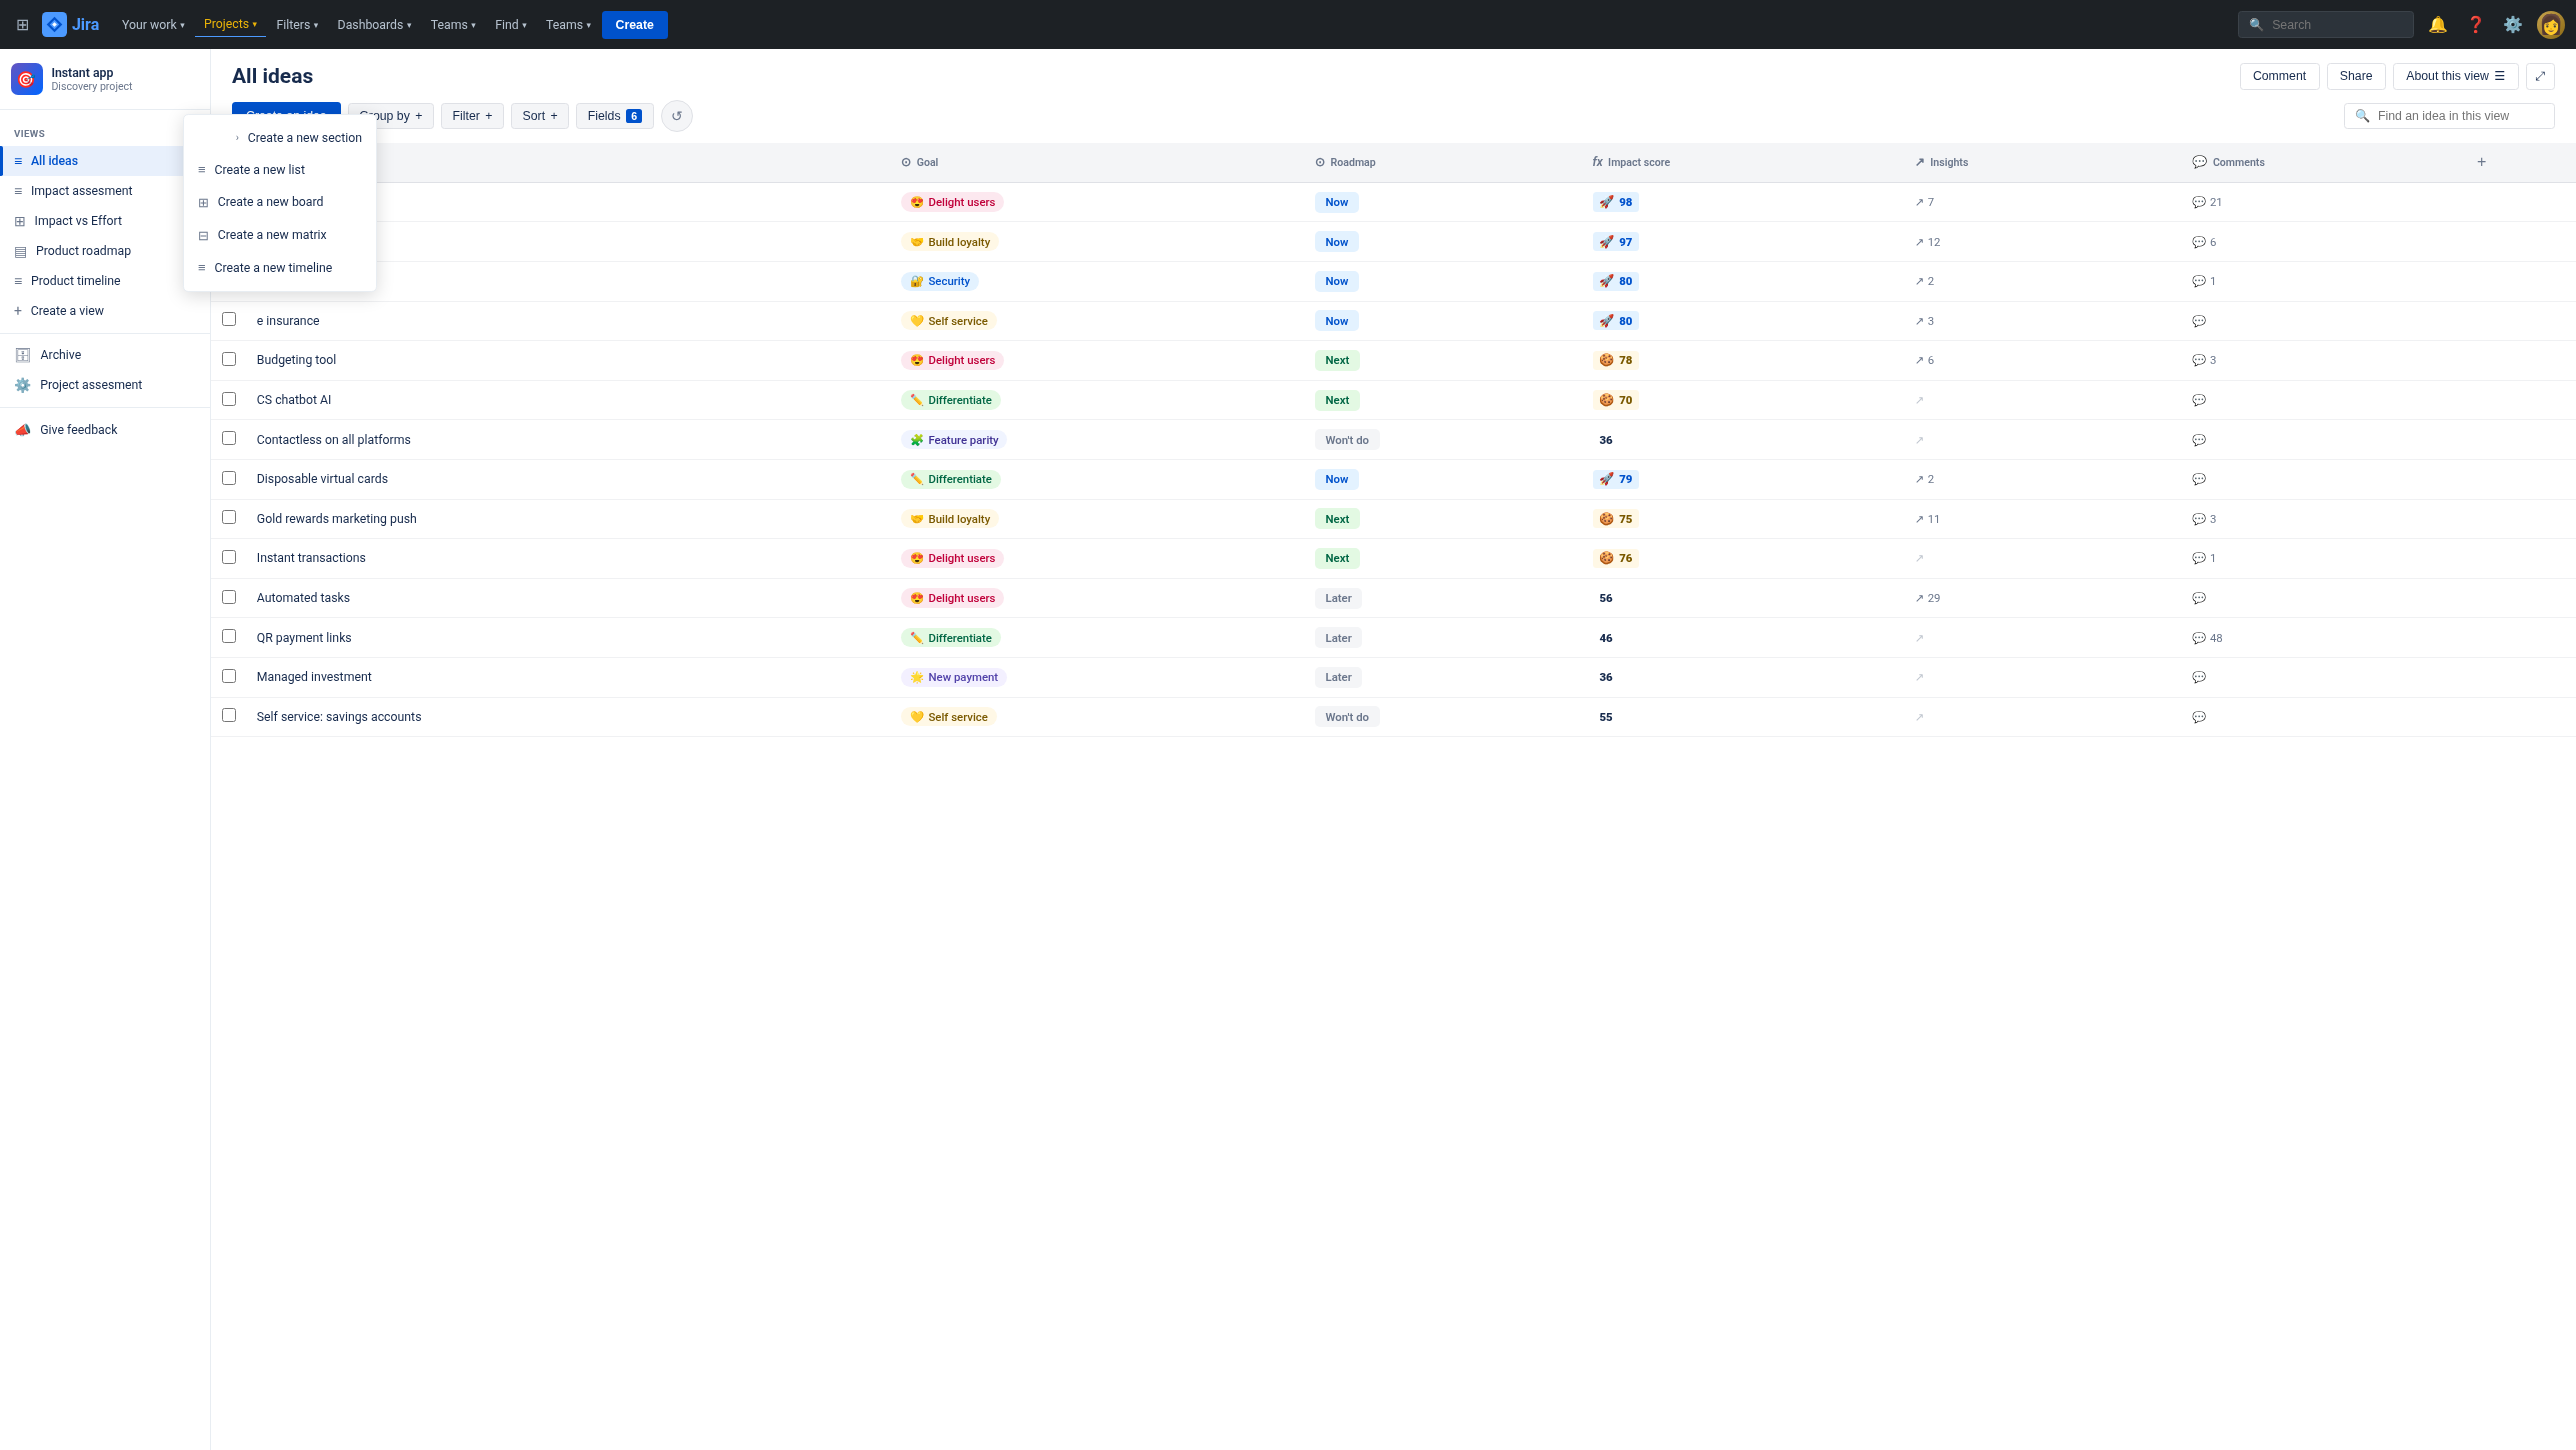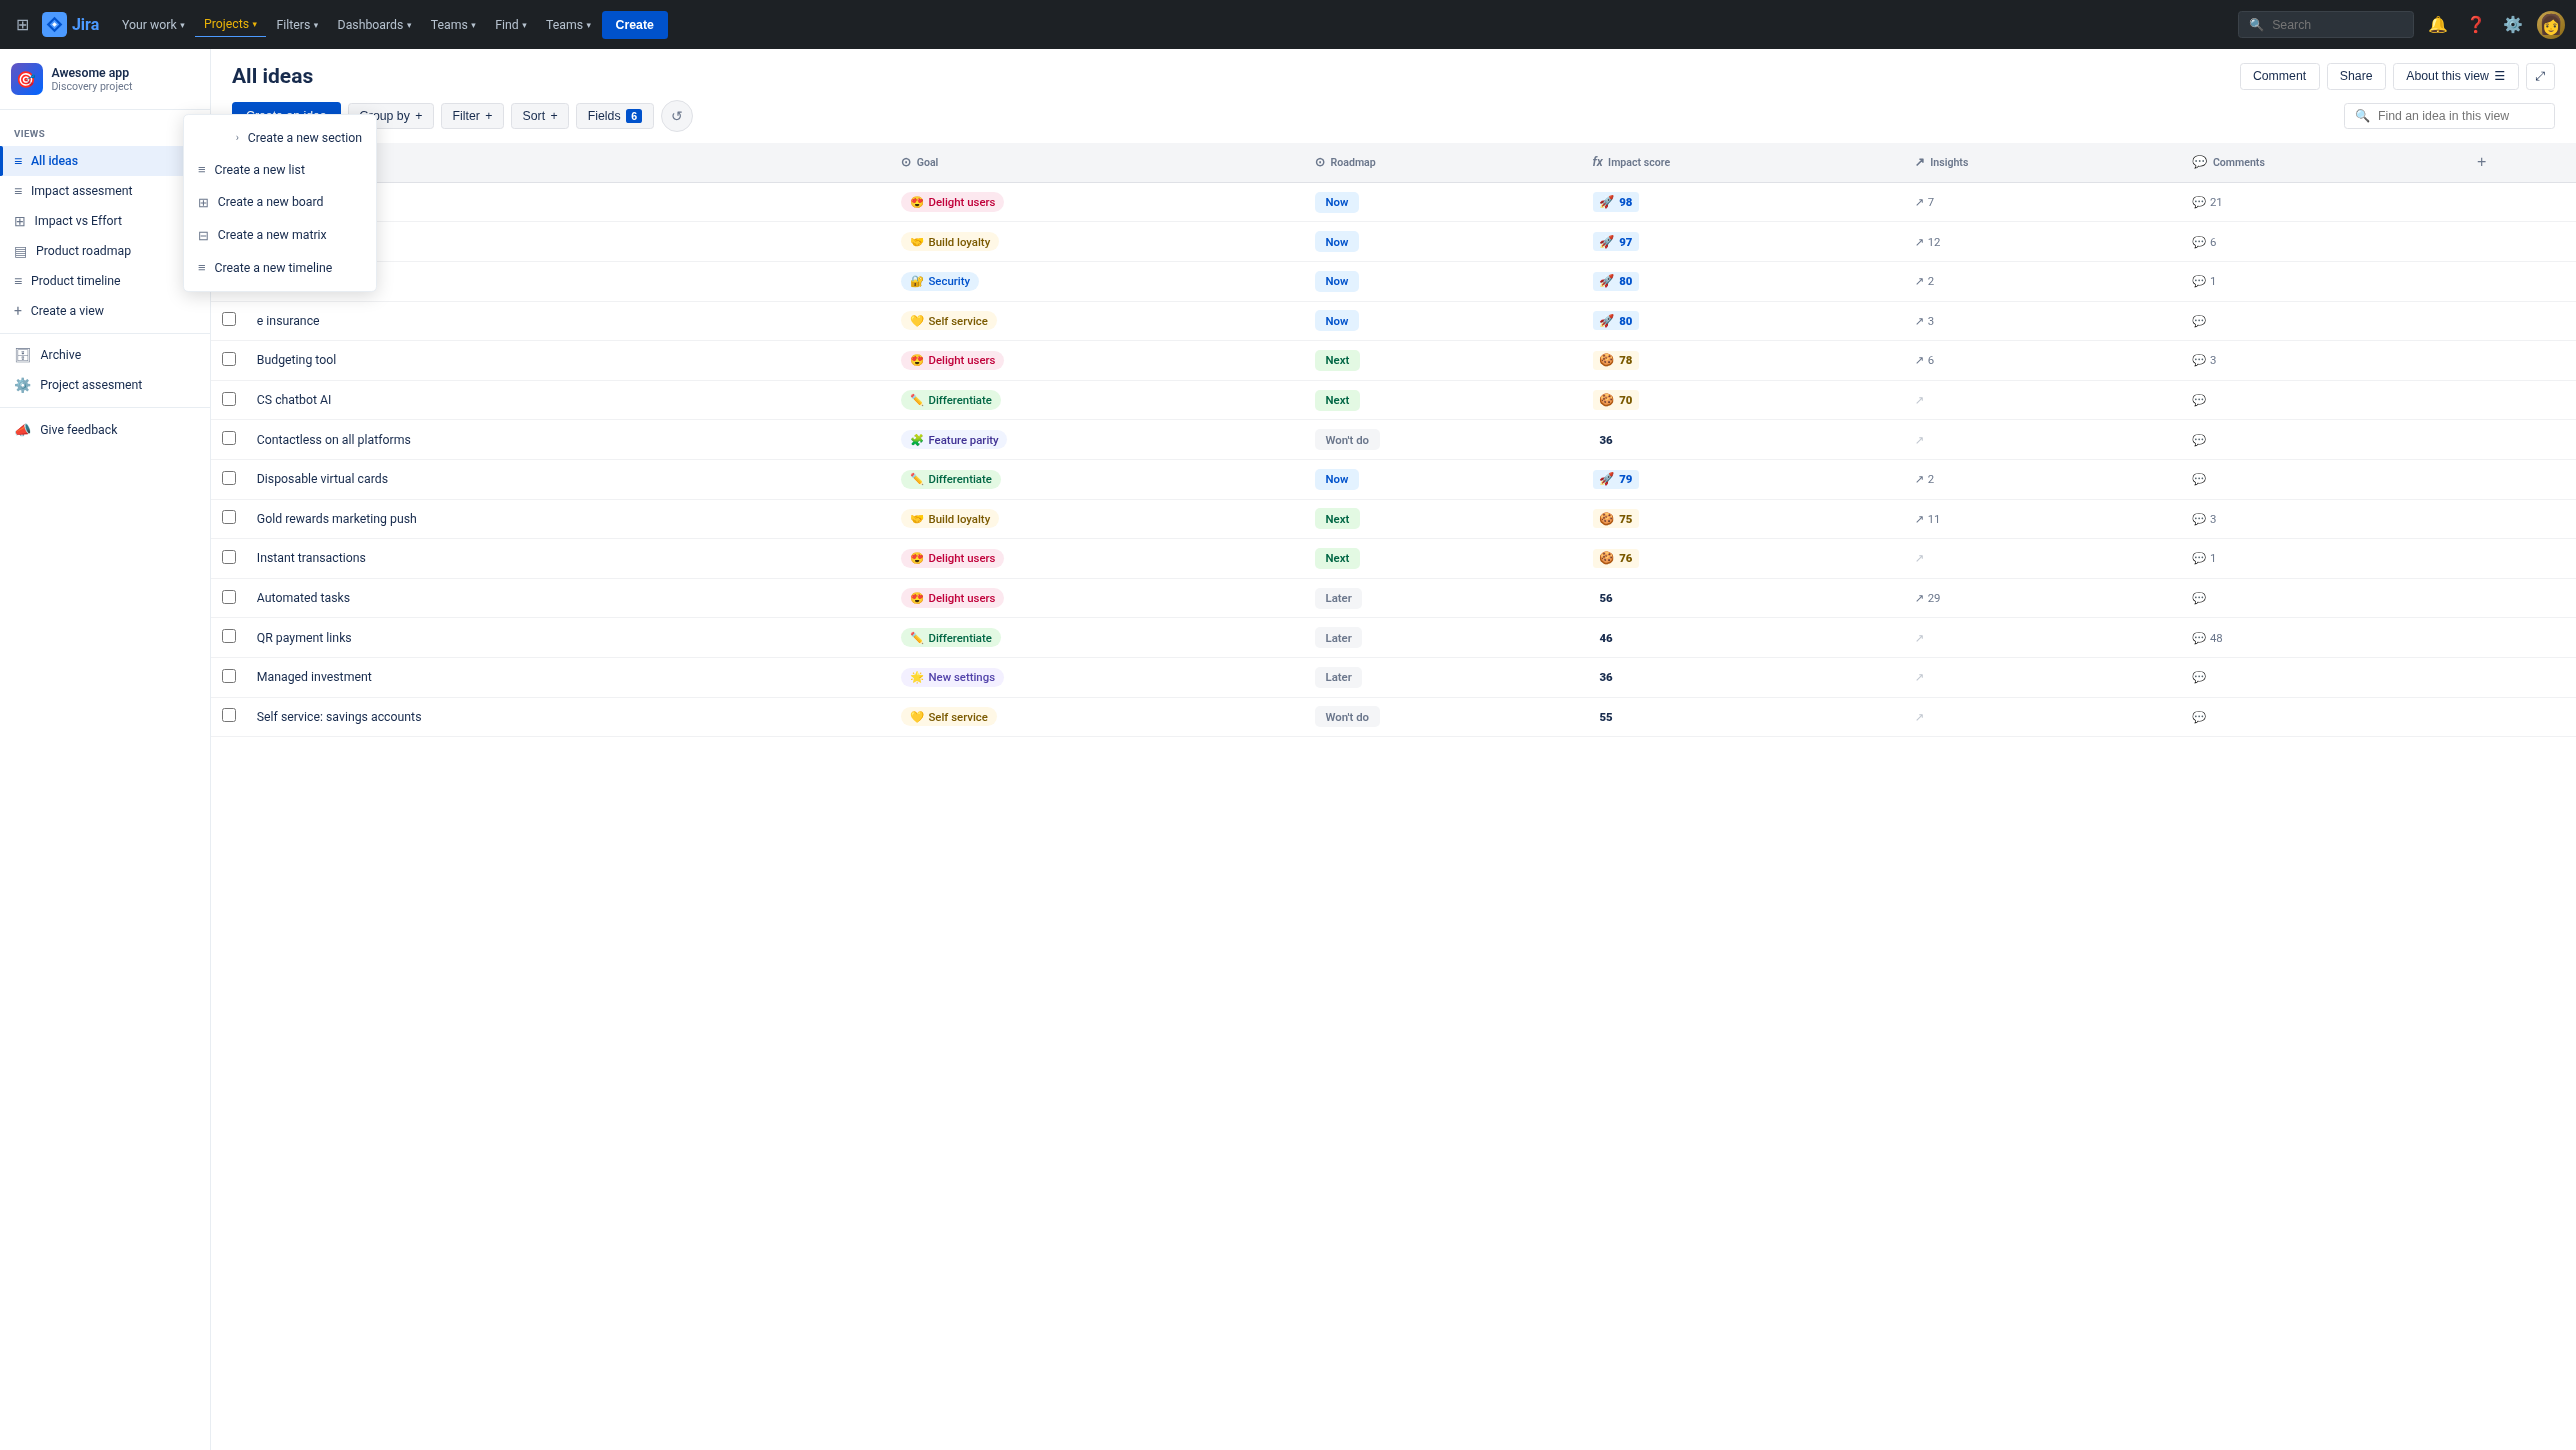--- a/index.html
+++ b/index.html
@@ -277,21 +277,21 @@
     </div>
   </div>
 </nav>
 
 <div class="app-body">
 
   <aside class="sidebar">
     <div class="sidebar-project">
       <div class="project-avatar">🎯</div>
       <div class="project-info">
-        <div class="project-name">Awesome app</div>
+        <div class="project-name">Instant app</div>
         <div class="project-type">Discovery project</div>
       </div>
     </div>
 
     <div class="sidebar-section-label">
       <span>VIEWS</span>
       <button class="sidebar-add-btn">+</button>
     </div>
 
     <div class="sidebar-nav-item active">
@@ -828,21 +828,21 @@
             <tr>
     <td class="row-check">
       <input type="checkbox" class="row-checkbox" style="">
     </td>
     <td>
       <span class="idea-name">Managed investment</span>
     </td>
     <td>
       <span class="goal-badge goal-new">
         <span>🌟</span>
-        <span>New settings</span>
+        <span>New payment</span>
       </span>
     </td>
     <td>
       <span class="roadmap-badge rm-later">Later</span>
     </td>
     <td>
       <span class="impact-badge impact-plain">
                   <strong>36</strong>
                 </span>
     </td>

